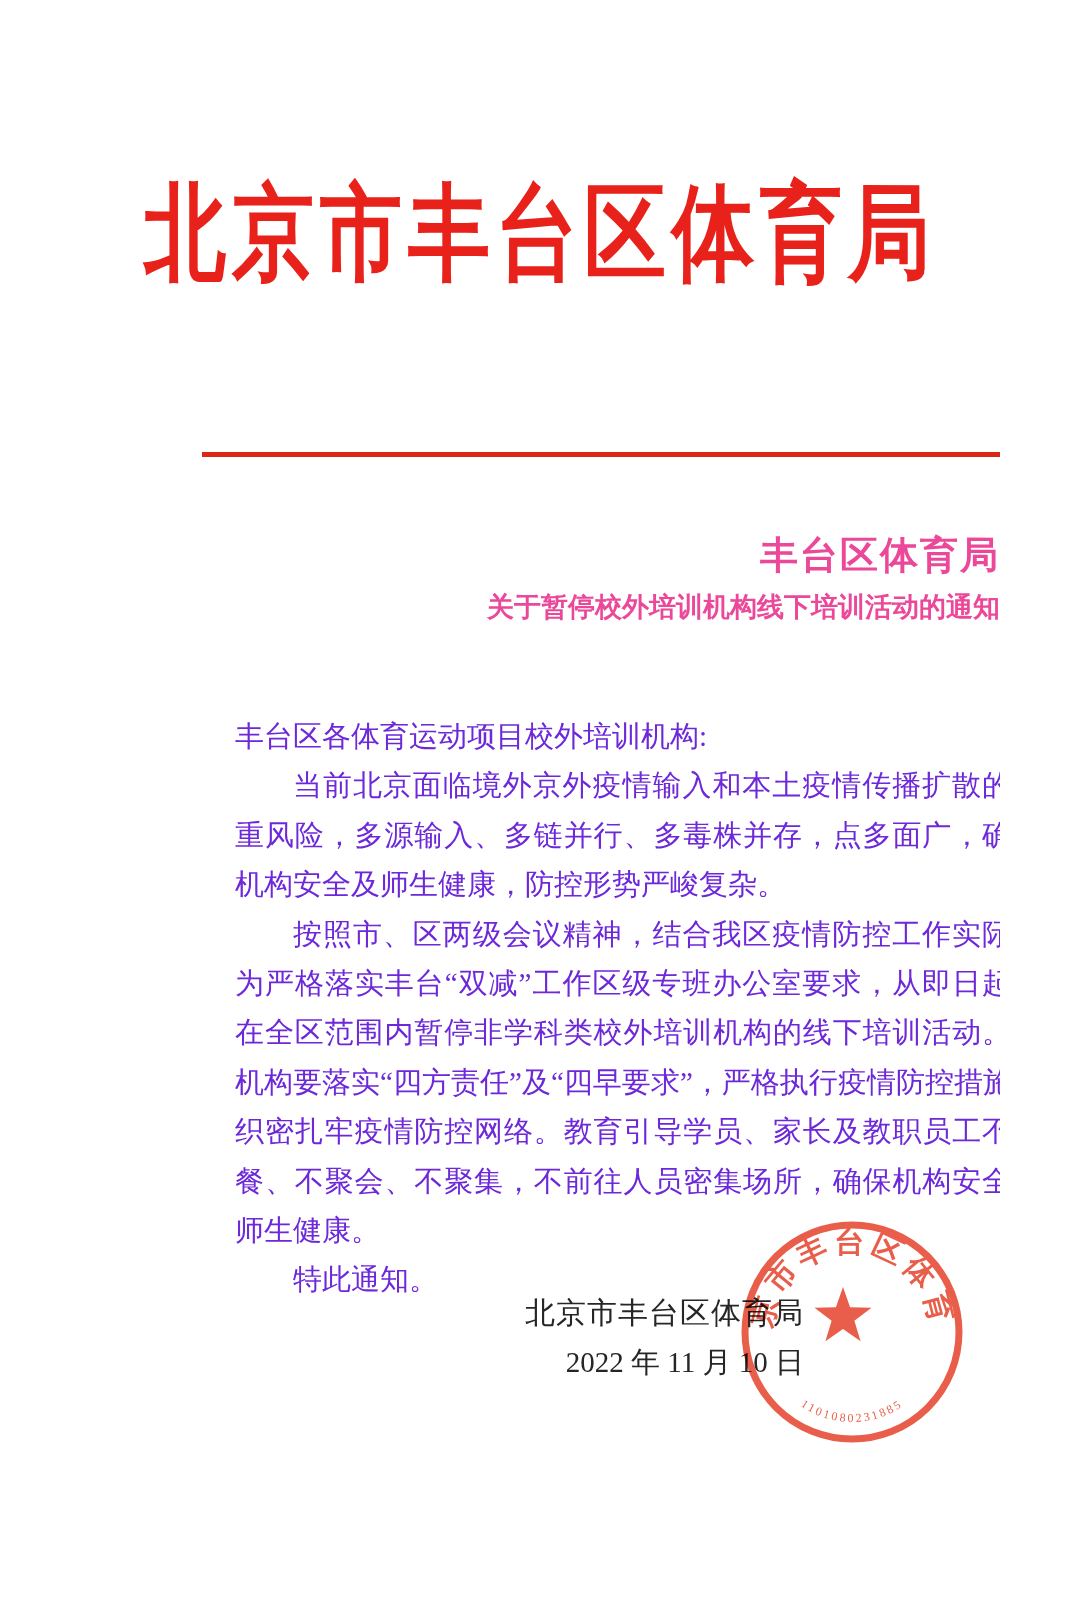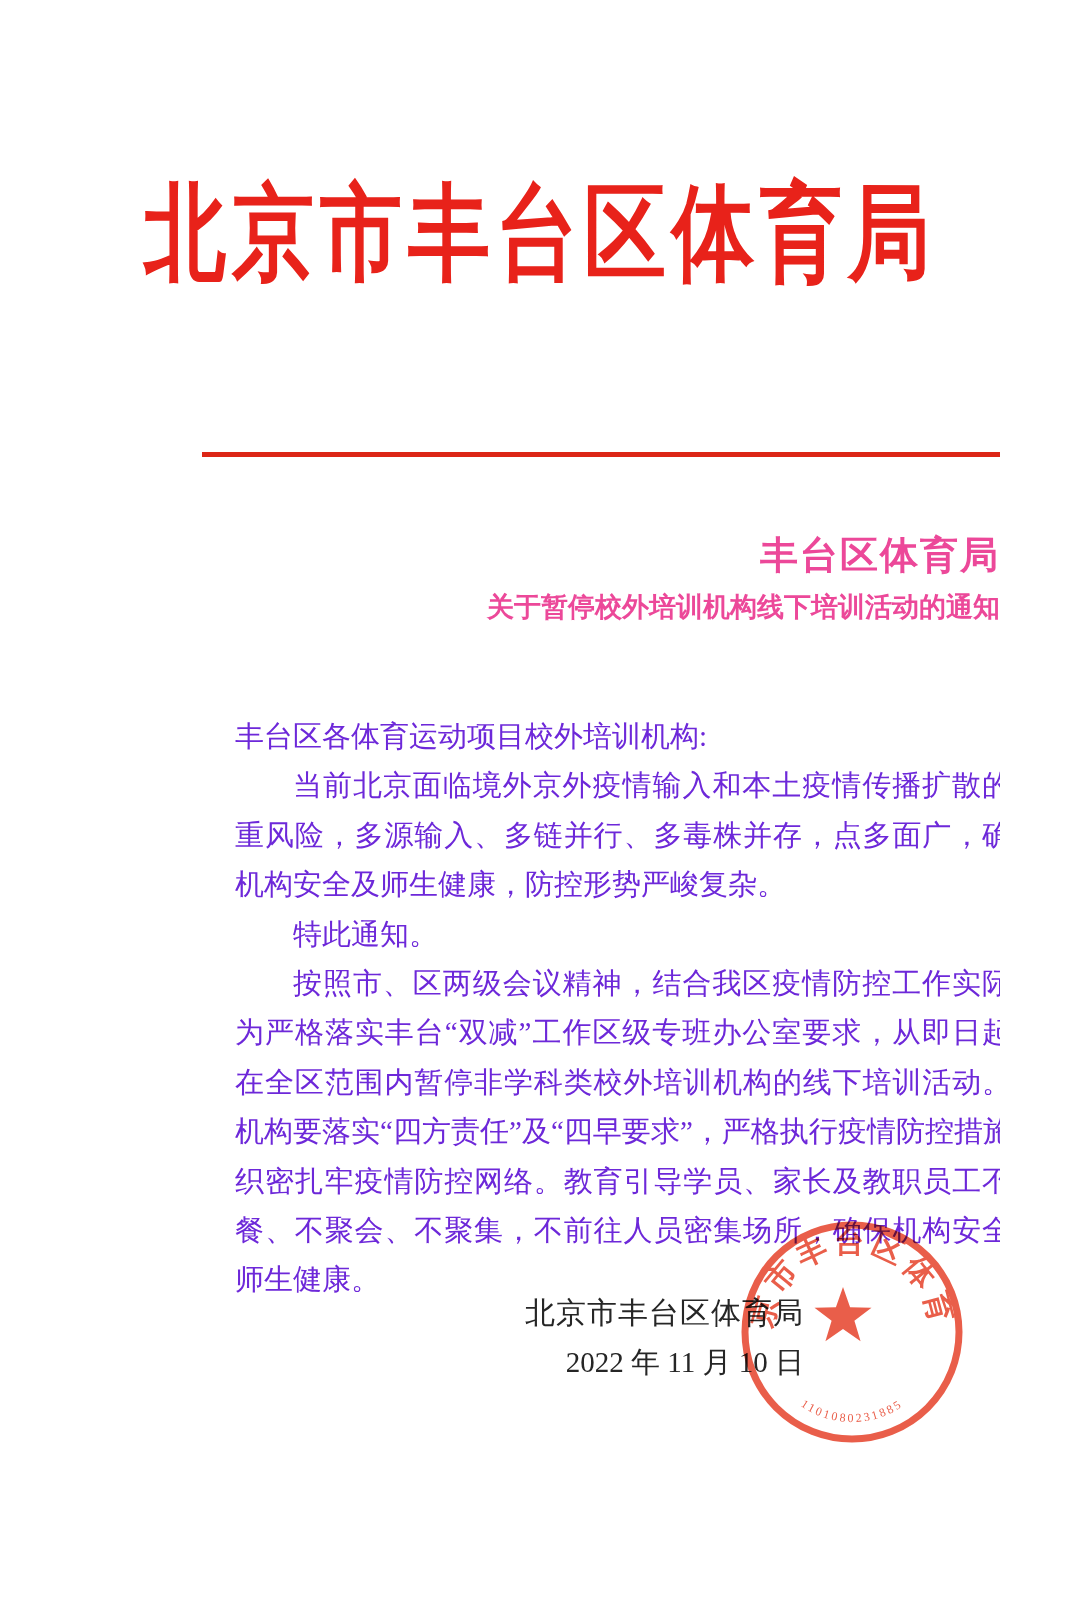--- a/index.html
+++ b/index.html
@@ -104,22 +104,22 @@
   <div class="red-rule"></div>
 
   <div class="doc-title">
     <div class="t1">丰台区体育局</div>
     <div class="t2">关于暂停校外培训机构线下培训活动的通知</div>
   </div>
 
   <div class="body-text">
     <p>丰台区各体育运动项目校外培训机构:</p>
     <p class="indent">当前北京面临境外京外疫情输入和本土疫情传播扩散的双重风险，多源输入、多链并行、多毒株并存，点多面广，确保机构安全及师生健康，防控形势严峻复杂。</p>
+    <p class="indent">按照市、区两级会议精神，结合我区疫情防控工作实际，为严格落实丰台“双减”工作区级专班办公室要求，从即日起，在全区范围内暂停非学科类校外培训机构的线下培训活动。各机构要落实“四方责任”及“四早要求”，严格执行疫情防控措施，织密扎牢疫情防控网络。教育引导学员、家长及教职员工不聚餐、不聚会、不聚集，不前往人员密集场所，确保机构安全及师生健康。</p>
     <p class="indent">特此通知。</p>
-    <p class="indent">按照市、区两级会议精神，结合我区疫情防控工作实际，为严格落实丰台“双减”工作区级专班办公室要求，从即日起，在全区范围内暂停非学科类校外培训机构的线下培训活动。各机构要落实“四方责任”及“四早要求”，严格执行疫情防控措施，织密扎牢疫情防控网络。教育引导学员、家长及教职员工不聚餐、不聚会、不聚集，不前往人员密集场所，确保机构安全及师生健康。</p>
   </div>
 
   <div class="signature">
     <div class="org">北京市丰台区体育局</div>
     <div class="date">2022 年 11 月 10 日</div>
   </div>
 
   <div class="seal">
     <svg viewBox="0 0 230 230" xmlns="http://www.w3.org/2000/svg">
       <defs>

